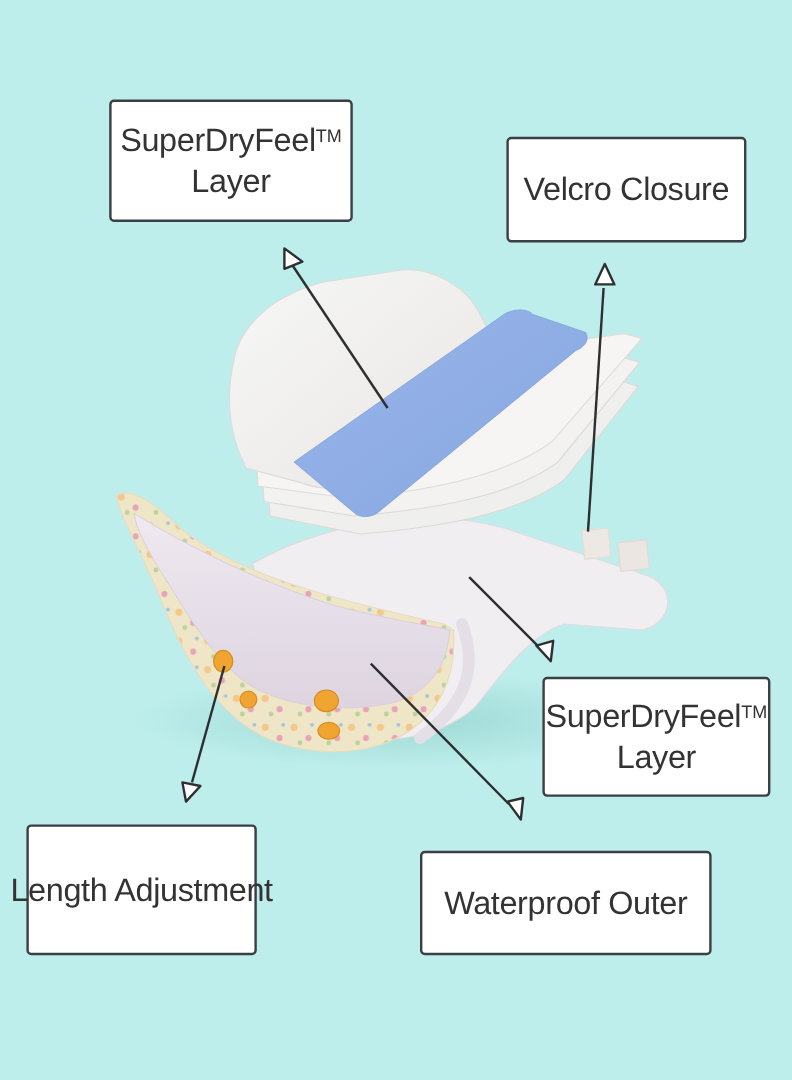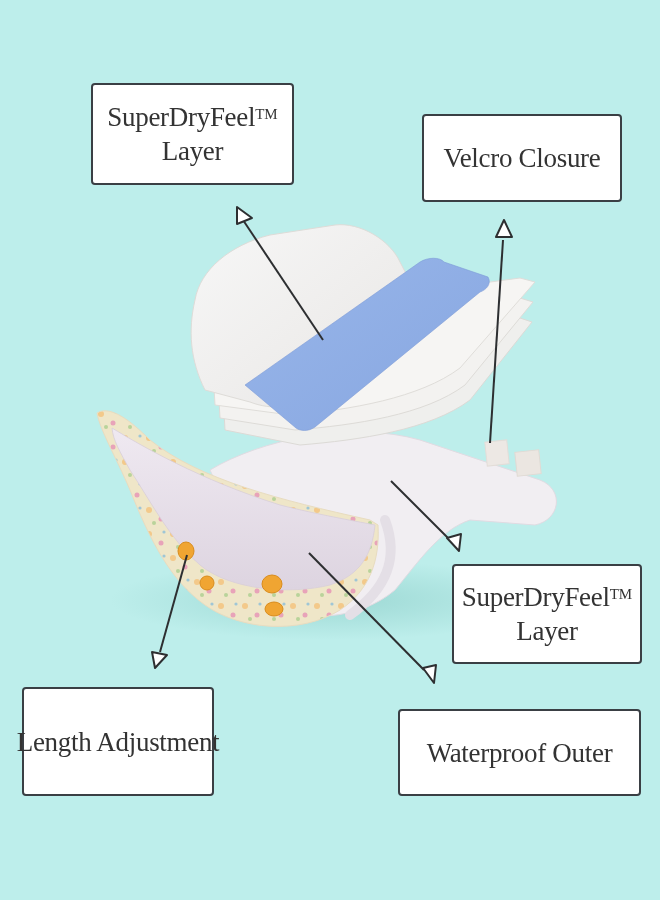--- a/index.html
+++ b/index.html
@@ -17,27 +17,27 @@
       border-radius: 4px;
       box-sizing: border-box;
       display: flex; flex-direction: column;
       align-items: center; justify-content: center;
       color: #333333;
       font-size: 27px;
       line-height: 34px;
       letter-spacing: -0.3px;
       text-align: center;
     }
-    .callout .line { display: block; white-space: nowrap; font-family: Liberation Serif, serif; }
+    .callout .line { display: block; white-space: nowrap; }
     .callout sup { font-size: 15px; position: relative; top: -3px; vertical-align: top; letter-spacing: 0; }
     #c1 { left: 91px;  top: 83px;  width: 203px; height: 102px; }
     #c2 { left: 422px; top: 114px; width: 200px; height: 88px; }
     #c3 { left: 452px; top: 564px; width: 190px; height: 100px; }
     #c4 { left: 22px;  top: 687px; width: 192px; height: 109px; }
-    #c5 { left: 350px; top: 709px; width: 243px; height: 87px; margin-left: 48px; }
+    #c5 { left: 350px; top: 709px; width: 243px; height: 87px; }
   </style>
 </head>
 <body>
 
 <svg class="canvas" viewBox="0 0 660 900" xmlns="http://www.w3.org/2000/svg">
   <defs>
     <radialGradient id="shadow" cx="50%" cy="50%" r="50%">
       <stop offset="0%" stop-color="#8fcfca" stop-opacity="0.7"></stop>
       <stop offset="100%" stop-color="#8fcfca" stop-opacity="0"></stop>
     </radialGradient>

